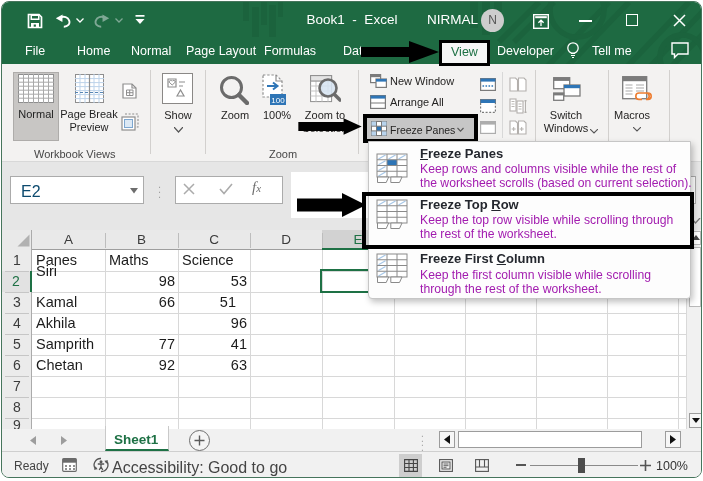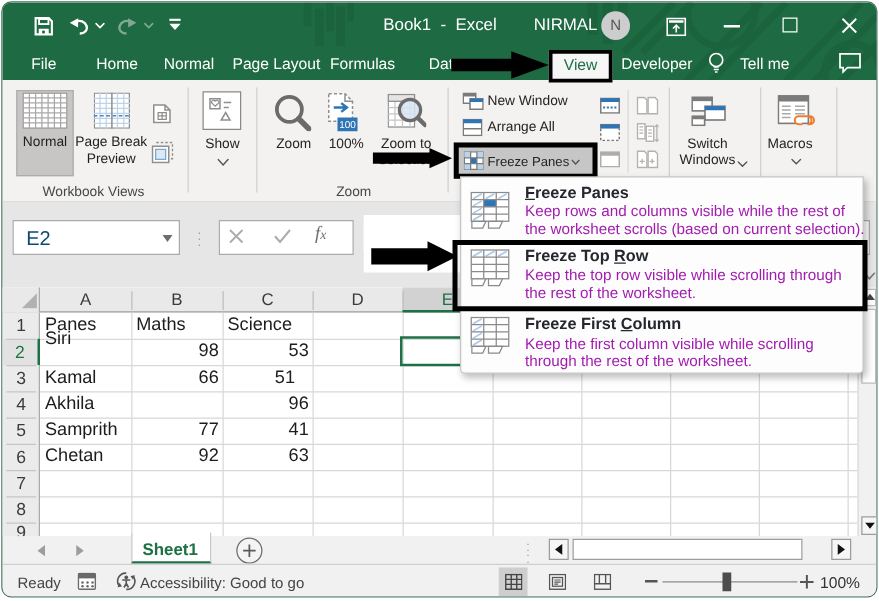--- a/index.html
+++ b/index.html
@@ -442,21 +442,21 @@
           <circle cx="8" cy="11" r="1" fill="#6a6a6a"></circle>
           <circle cx="12" cy="11" r="1" fill="#6a6a6a"></circle>
   </svg>
 
   <svg class="abs" style="left:91px;top:5px" width="16" height="16" viewBox="0 0 16 16">
     <path d="M2.5 12 A6.5 6.5 0 0 1 8 1.5 M13.5 4 A6.5 6.5 0 0 1 8 14.5" fill="none" stroke="#555" stroke-width="1.3"></path>
     <path d="M1 12.8 L4.6 12.2 L2.6 9.2 Z M15 3.2 L11.4 3.8 L13.4 6.8 Z" fill="#555"></path>
     <circle cx="8" cy="4.8" r="1.5" fill="#555"></circle>
     <path d="M4.8 7 L11.2 7 M8 7 L8 9.8 L6.2 13 M8 9.8 L9.8 13" stroke="#555" stroke-width="1.3" fill="none"></path>
   </svg>
-  <div class="abs" style="left:110px;top:7px;font-size:12px;color:#444">Accessibility: Good to go</div>
+  <div class="abs" style="left:110px;top:7px;font-size:16px;color:#444">Accessibility: Good to go</div>
 
   <div class="abs" style="left:397px;top:2px;width:23px;height:23px;background:#cecece"></div>
   <svg class="abs" style="left:402px;top:7px" width="14" height="13" viewBox="0 0 14 13">
     <path d="M0.6 0.6 H13.4 V12.4 H0.6 Z M0.6 4.5 H13.4 M0.6 8.5 H13.4 M5 0.6 V12.4 M9.4 0.6 V12.4" stroke="#444" stroke-width="1.1" fill="none"></path>
   </svg>
   <svg class="abs" style="left:437px;top:7px" width="14" height="13" viewBox="0 0 14 13">
     <rect x="0.6" y="0.6" width="12.8" height="11.8" fill="none" stroke="#555" stroke-width="1.1"></rect>
     <rect x="3" y="3" width="8" height="7" fill="none" stroke="#555" stroke-width="1"></rect>
     <path d="M4.5 5 h5 M4.5 6.7 h5 M4.5 8.3 h3" stroke="#555" stroke-width="0.9"></path>
   </svg>

